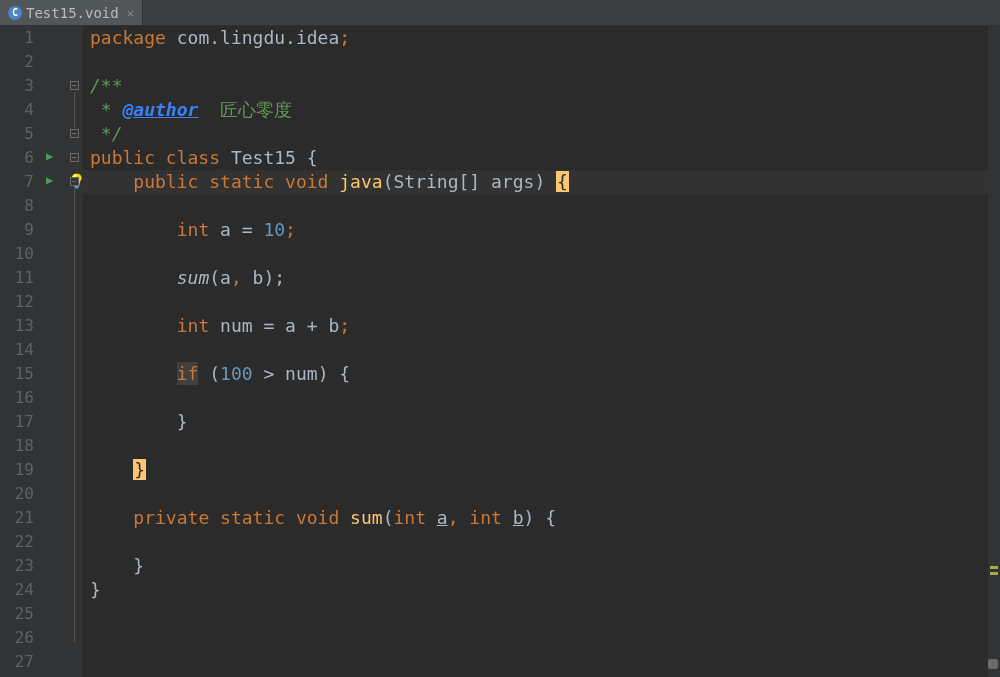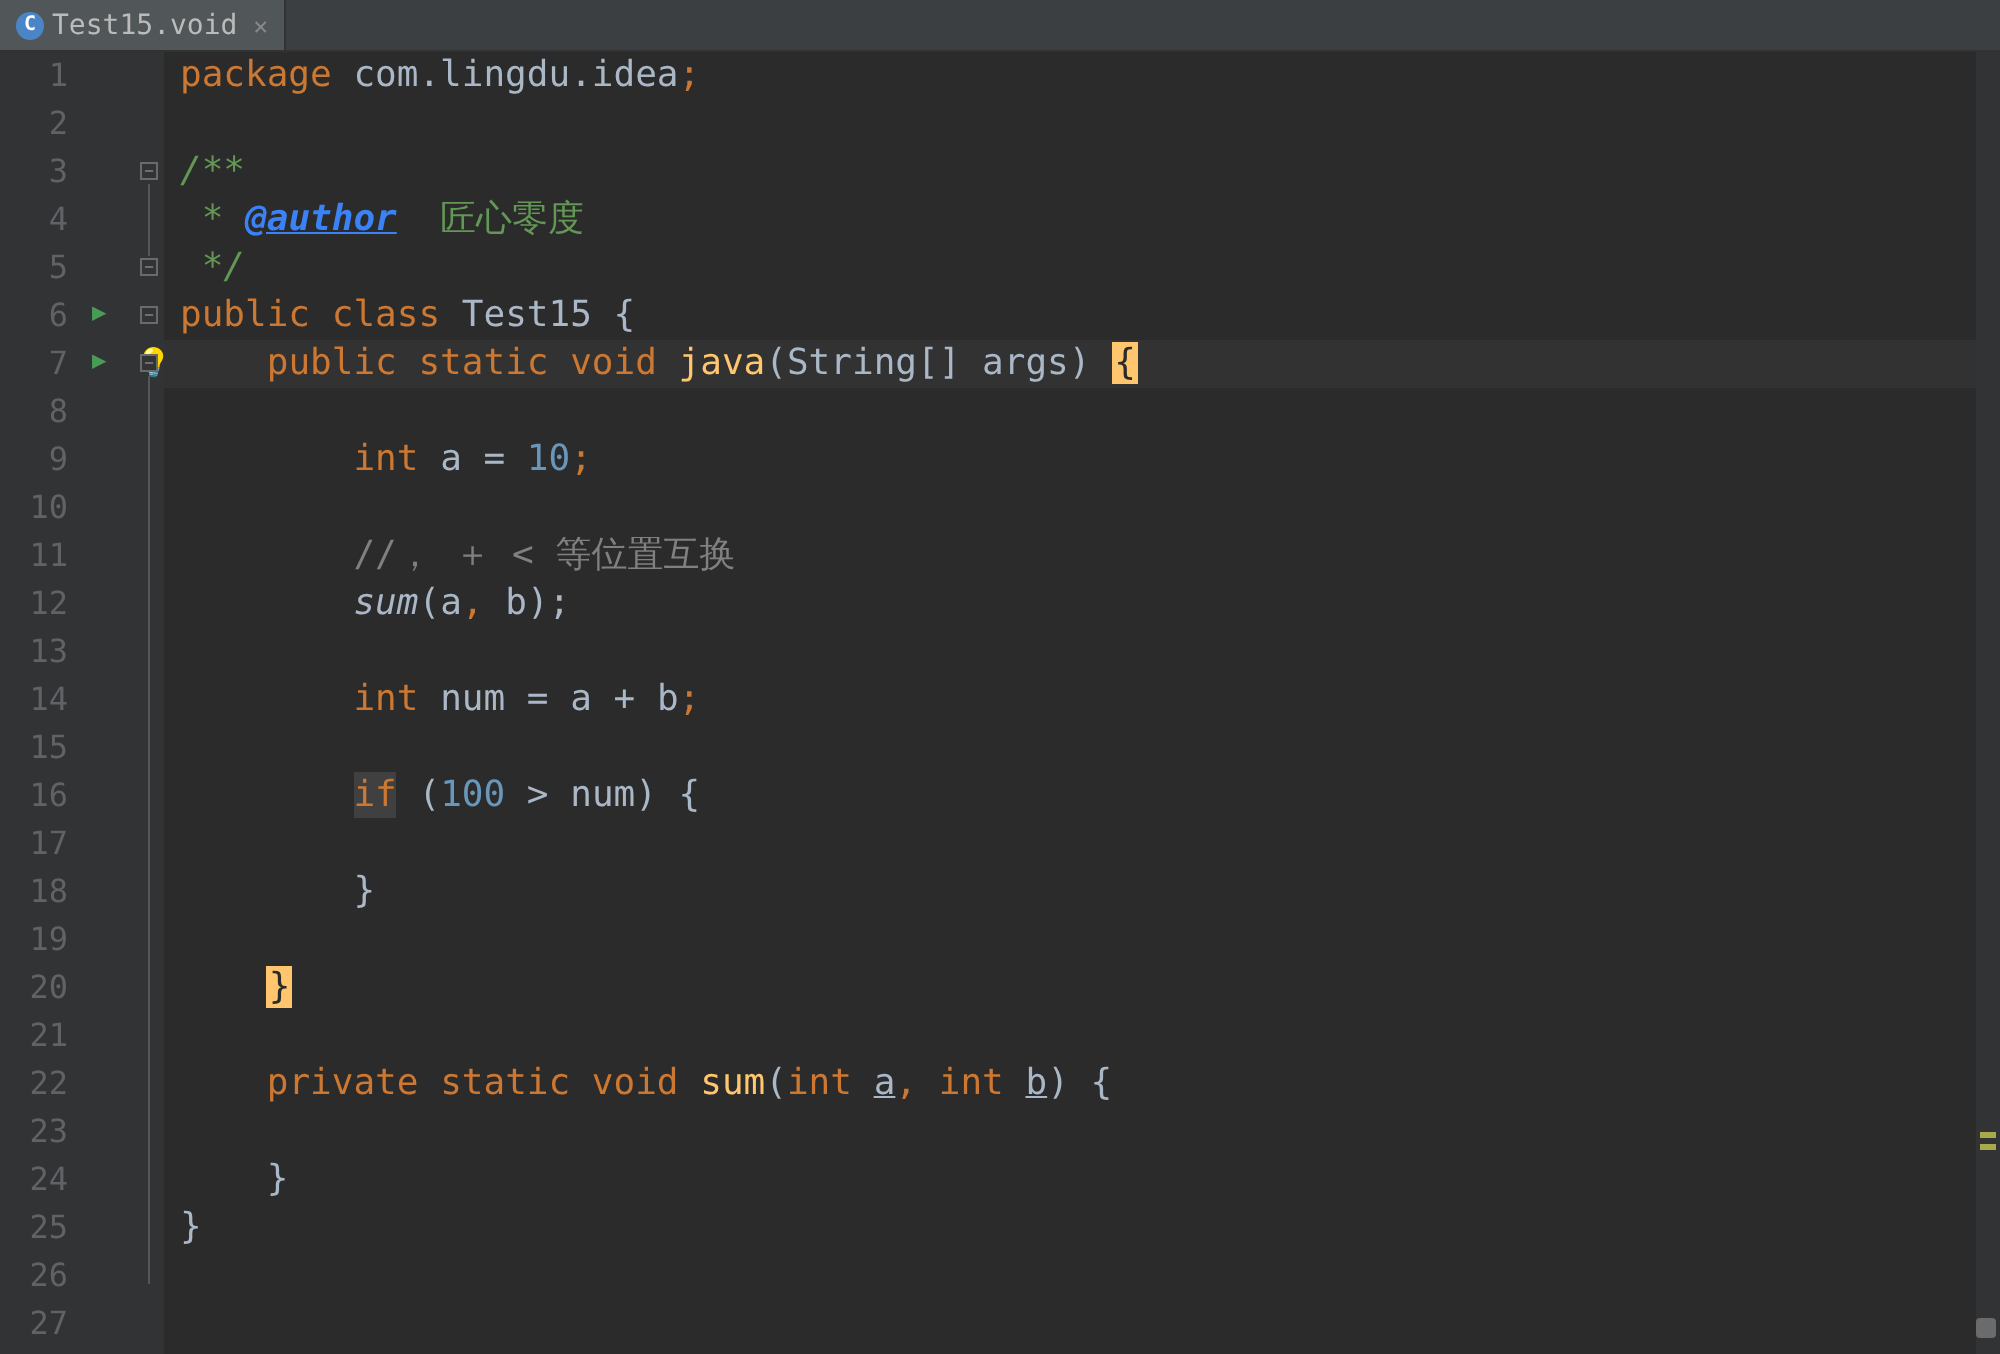--- a/index.html
+++ b/index.html
@@ -192,21 +192,20 @@
     <div class="code-line"><span class="kw">package </span><span>com.lingdu.idea</span><span class="kw">;</span></div>
     <div class="code-line"></div>
     <div class="code-line"><span class="doc ita">/**</span></div>
     <div class="code-line"><span class="doc ita"> * </span><span class="docu">@author</span><span class="doc">  匠心零度</span></div>
     <div class="code-line"><span class="doc ita"> */</span></div>
     <div class="code-line"><span class="kw">public </span><span class="kw">class </span><span>Test15</span><span> {</span></div>
     <div class="code-line"><span>    </span><span class="kw">public </span><span class="kw">static </span><span class="kw">void </span><span class="mth">java</span><span>(</span><span>String</span><span>[] </span><span>args</span><span>) </span><span class="brace-y">{</span></div>
     <div class="code-line"></div>
     <div class="code-line"><span>        </span><span class="kw">int </span><span>a</span><span> = </span><span class="num">10</span><span class="kw">;</span></div>
     <div class="code-line"></div>
-    <div class="code-line"><span>        </span><span class="cmt">//， ＋ &lt; 等位置互换</span></div>
     <div class="code-line"><span>        </span><span class="ita">sum</span><span>(</span><span>a</span><span class="kw">, </span><span>b</span><span>);</span></div>
     <div class="code-line"></div>
     <div class="code-line"><span>        </span><span class="kw">int </span><span>num</span><span> = </span><span>a</span><span> + </span><span>b</span><span class="kw">;</span></div>
     <div class="code-line"></div>
     <div class="code-line"><span>        </span><span class="kw-hl">if</span><span> (</span><span class="num">100</span><span> &gt; </span><span>num</span><span>) {</span></div>
     <div class="code-line"></div>
     <div class="code-line"><span>        </span><span>}</span></div>
     <div class="code-line"></div>
     <div class="code-line"><span>    </span><span class="brace-y">}</span></div>
     <div class="code-line"></div>

